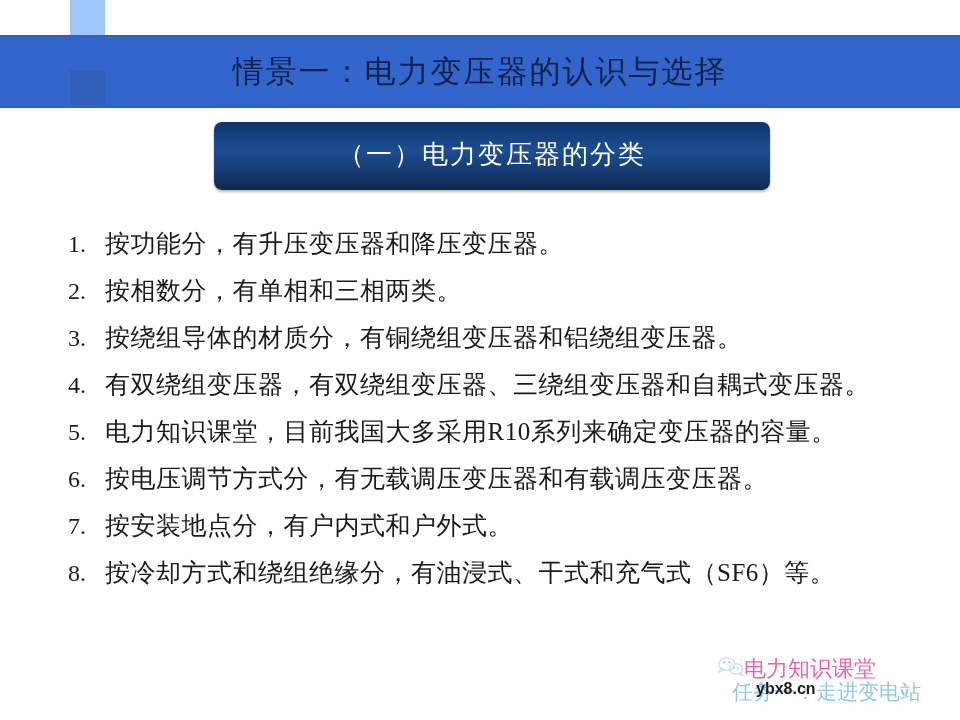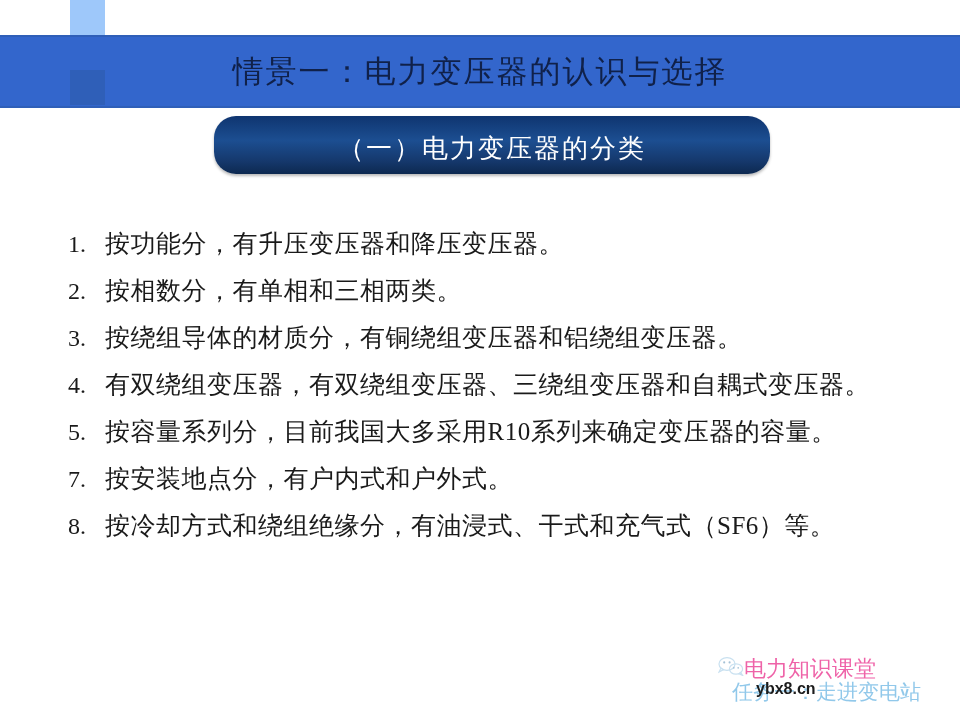--- a/index.html
+++ b/index.html
@@ -69,24 +69,24 @@
     font-size: 31px;
     letter-spacing: 2px;
     white-space: nowrap;
     font-family: "Liberation Serif", "DejaVu Serif", serif;
   }
 
   
   #subtitle-box {
     position: absolute;
     left: 214px;
-    top: 116px;
+    top: 122px;
     width: 556px;
-    height: 58px;
-    border-radius: 22px;
+    height: 68px;
+    border-radius: 8px;
     background: linear-gradient(to bottom, #0f3570 0%, #1c4e91 42%, #15386c 78%, #0d2950 100%);
     box-shadow: 0 2px 3px rgba(0,0,0,0.28);
   }
   #subtitle-text {
     position: absolute;
     left: 0; top: 0;
     width: 556px;
     height: 66px;
     line-height: 66px;
     text-align: center;
@@ -196,21 +196,24 @@
     <div class="list-item">
       <span class="li-num">2.</span><span class="li-text">按相数分，有单相和三相两类。</span>
     </div>
     <div class="list-item">
       <span class="li-num">3.</span><span class="li-text">按绕组导体的材质分，有铜绕组变压器和铝绕组变压器。</span>
     </div>
     <div class="list-item">
       <span class="li-num">4.</span><span class="li-text">有双绕组变压器，有双绕组变压器、三绕组变压器和自耦式变压器。</span>
     </div>
     <div class="list-item">
-      <span class="li-num">5.</span><span class="li-text">按容量系列分，目前我国大多采用R10系列来确定变压器的容量。</span>
+      <span class="li-num">5.</span><span class="li-text">电力知识课堂，目前我国大多采用R10系列来确定变压器的容量。</span>
+    </div>
+    <div class="list-item">
+      <span class="li-num">6.</span><span class="li-text">按电压调节方式分，有无载调压变压器和有载调压变压器。</span>
     </div>
     <div class="list-item">
       <span class="li-num">7.</span><span class="li-text">按安装地点分，有户内式和户外式。</span>
     </div>
     <div class="list-item">
       <span class="li-num">8.</span><span class="li-text">按冷却方式和绕组绝缘分，有油浸式、干式和充气式（SF6）等。</span>
     </div>
   </div>
 
   <div id="watermark">

